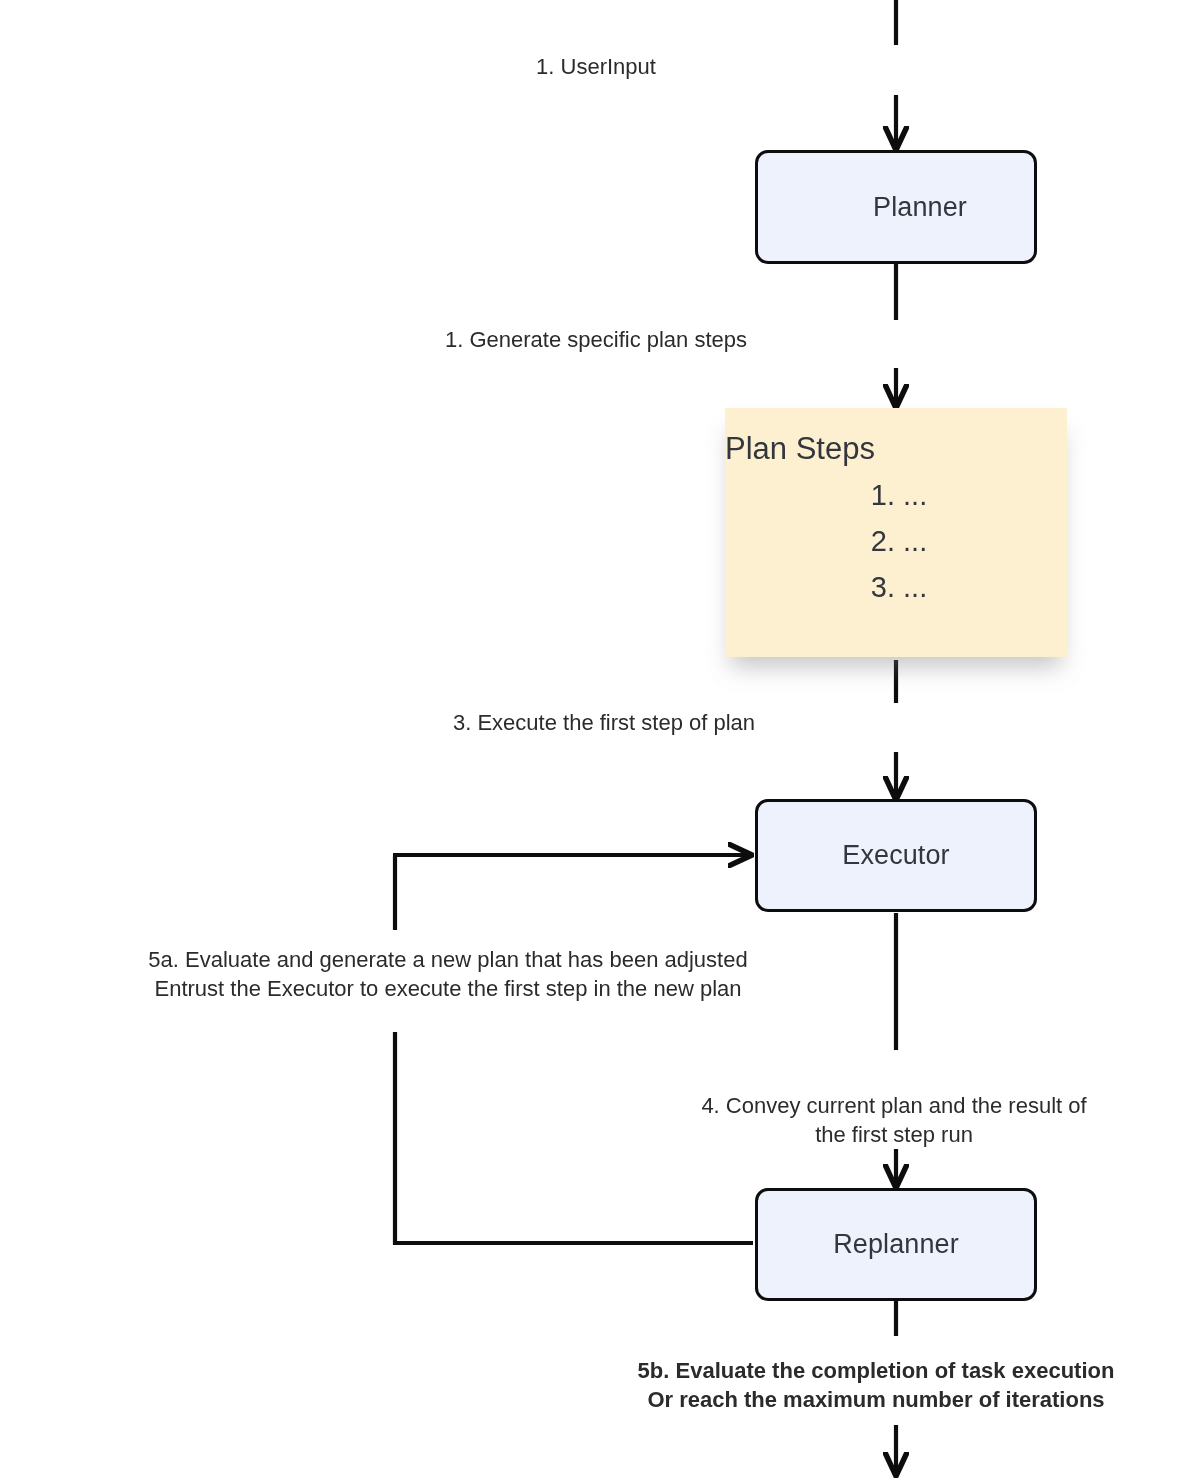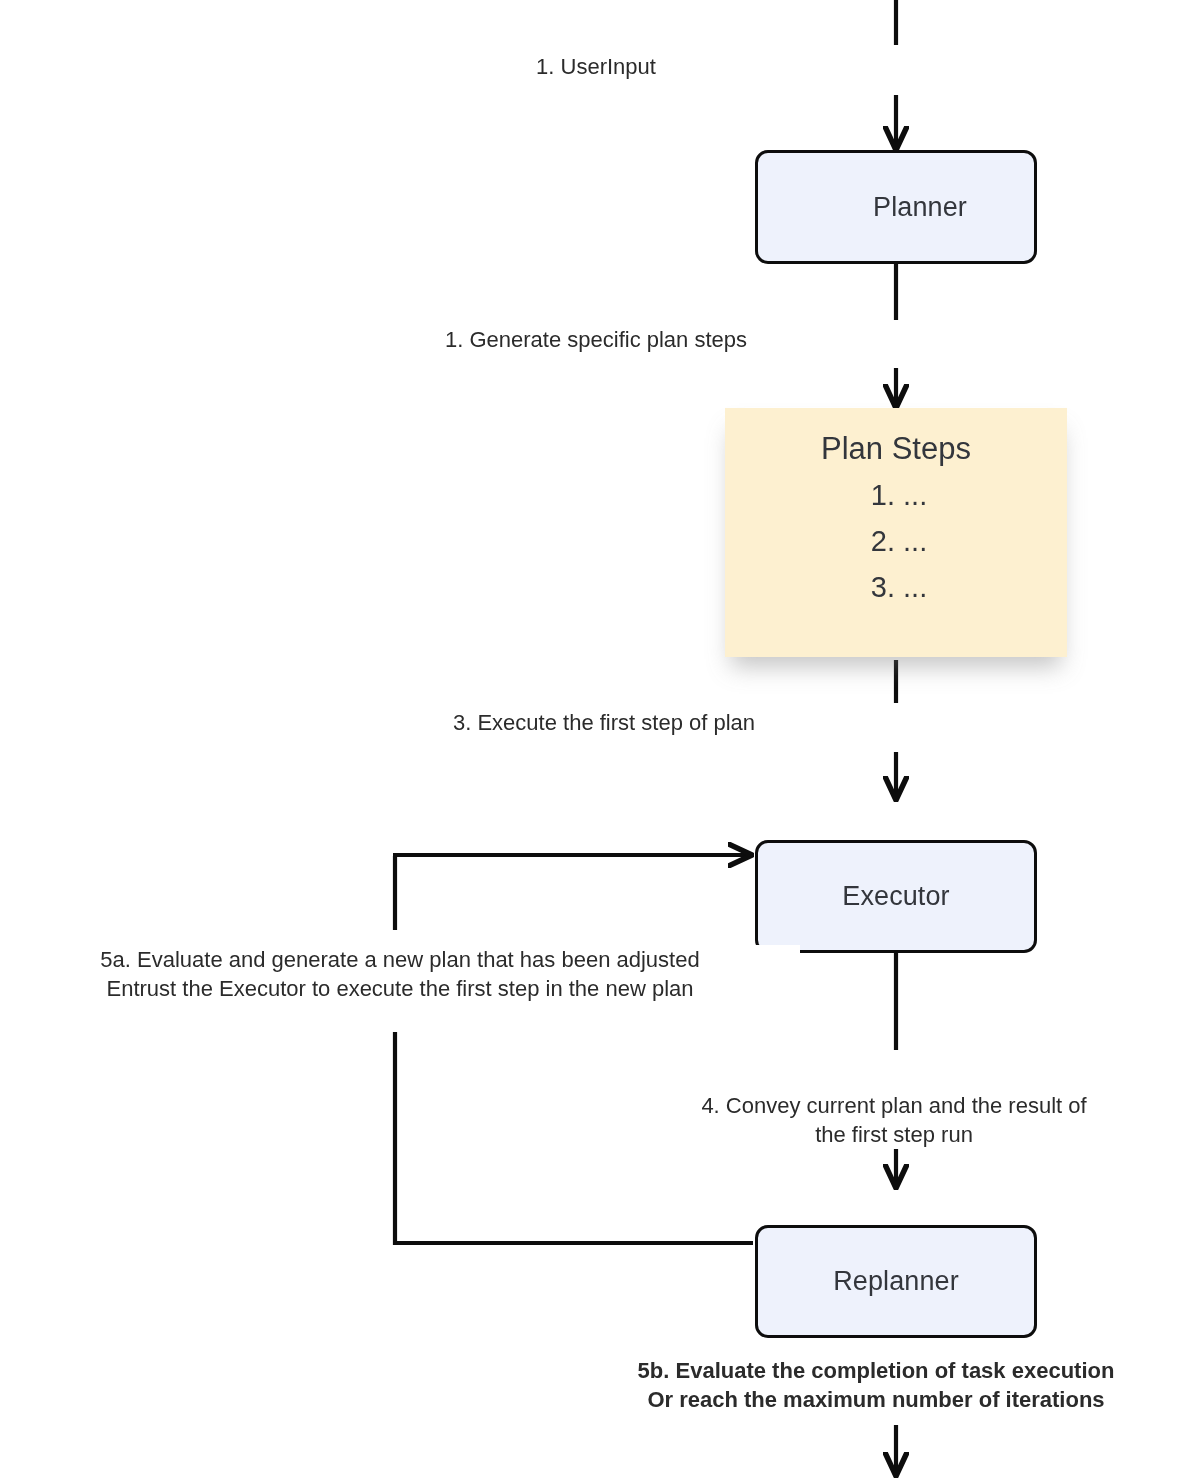--- a/index.html
+++ b/index.html
@@ -35,42 +35,42 @@
     justify-content: center;
     border: 3px solid #0d0d0d;
     border-radius: 13px;
     background: #eef2fc;
     font-size: 27px;
     color: #33363c;
     letter-spacing: 0.1px;
     z-index: 3;
   }
   #node-planner   { left: 755px; top: 150px;  width: 282px; height: 114px; padding-left: 48px; }
-  #node-executor  { left: 755px; top: 840px;  width: 282px; height: 113px; }
-  #node-replanner { left: 755px; top: 1188px; width: 282px; height: 113px; margin-top: 37px; }
+  #node-executor  { left: 755px; top: 799px;  width: 282px; height: 113px; }
+  #node-replanner { left: 755px; top: 1188px; width: 282px; height: 113px; }
 
   
   #note-plan-steps {
     position: absolute;
     left: 725px;
     top: 408px;
     width: 342px;
     height: 249px;
     box-sizing: border-box;
     background: #fdf0d0;
     border: none;
     border-radius: 0;
     padding-top: 22px;
     z-index: 3;
     box-shadow: 0 16px 22px -6px rgba(120,120,120,0.42);
   }
   .note-title {
     font-size: 31px;
     color: #33363c;
-    text-align: center;
+    text-align: left;
     line-height: 1.2;
     margin-bottom: 6px;
   }
   .note-step {
     font-size: 29px;
     color: #33363c;
     text-align: center;
     line-height: 1.58;
     padding-left: 6px;
   }
@@ -84,21 +84,21 @@
     white-space: pre;
     z-index: 4;
     background: #ffffff;
   }
   .ctr { text-align: center; }
 
   #label-1  { left: 0;   top: 52px;   width: 1192px; }
   #label-2  { left: 0;   top: 325px;  width: 1192px; }
   #label-3  { left: 0;   top: 708px;  width: 1192px; margin-left: 8px; }
   #label-4  { left: 596px; top: 1055px; width: 596px; text-align: center; margin-top: 36px; }
-  #label-5a { left: 0;   top: 945px;  width: 800px; text-align: center; }
+  #label-5a { left: 0;   top: 945px;  width: 800px; text-align: center; padding-left: 48px; }
   #label-5b { left: 560px; top: 1356px; width: 632px; text-align: center; font-weight: bold; }
 </style>
 </head>
 <body>
 
 <div id="canvas">
 
   <svg id="edges" viewBox="0 0 1192 1480" xmlns="http://www.w3.org/2000/svg">
     <defs>
       <marker id="ah" viewBox="0 0 10 10" refX="8.6" refY="5" markerWidth="6.2" markerHeight="6.2" orient="auto-start-reverse">

